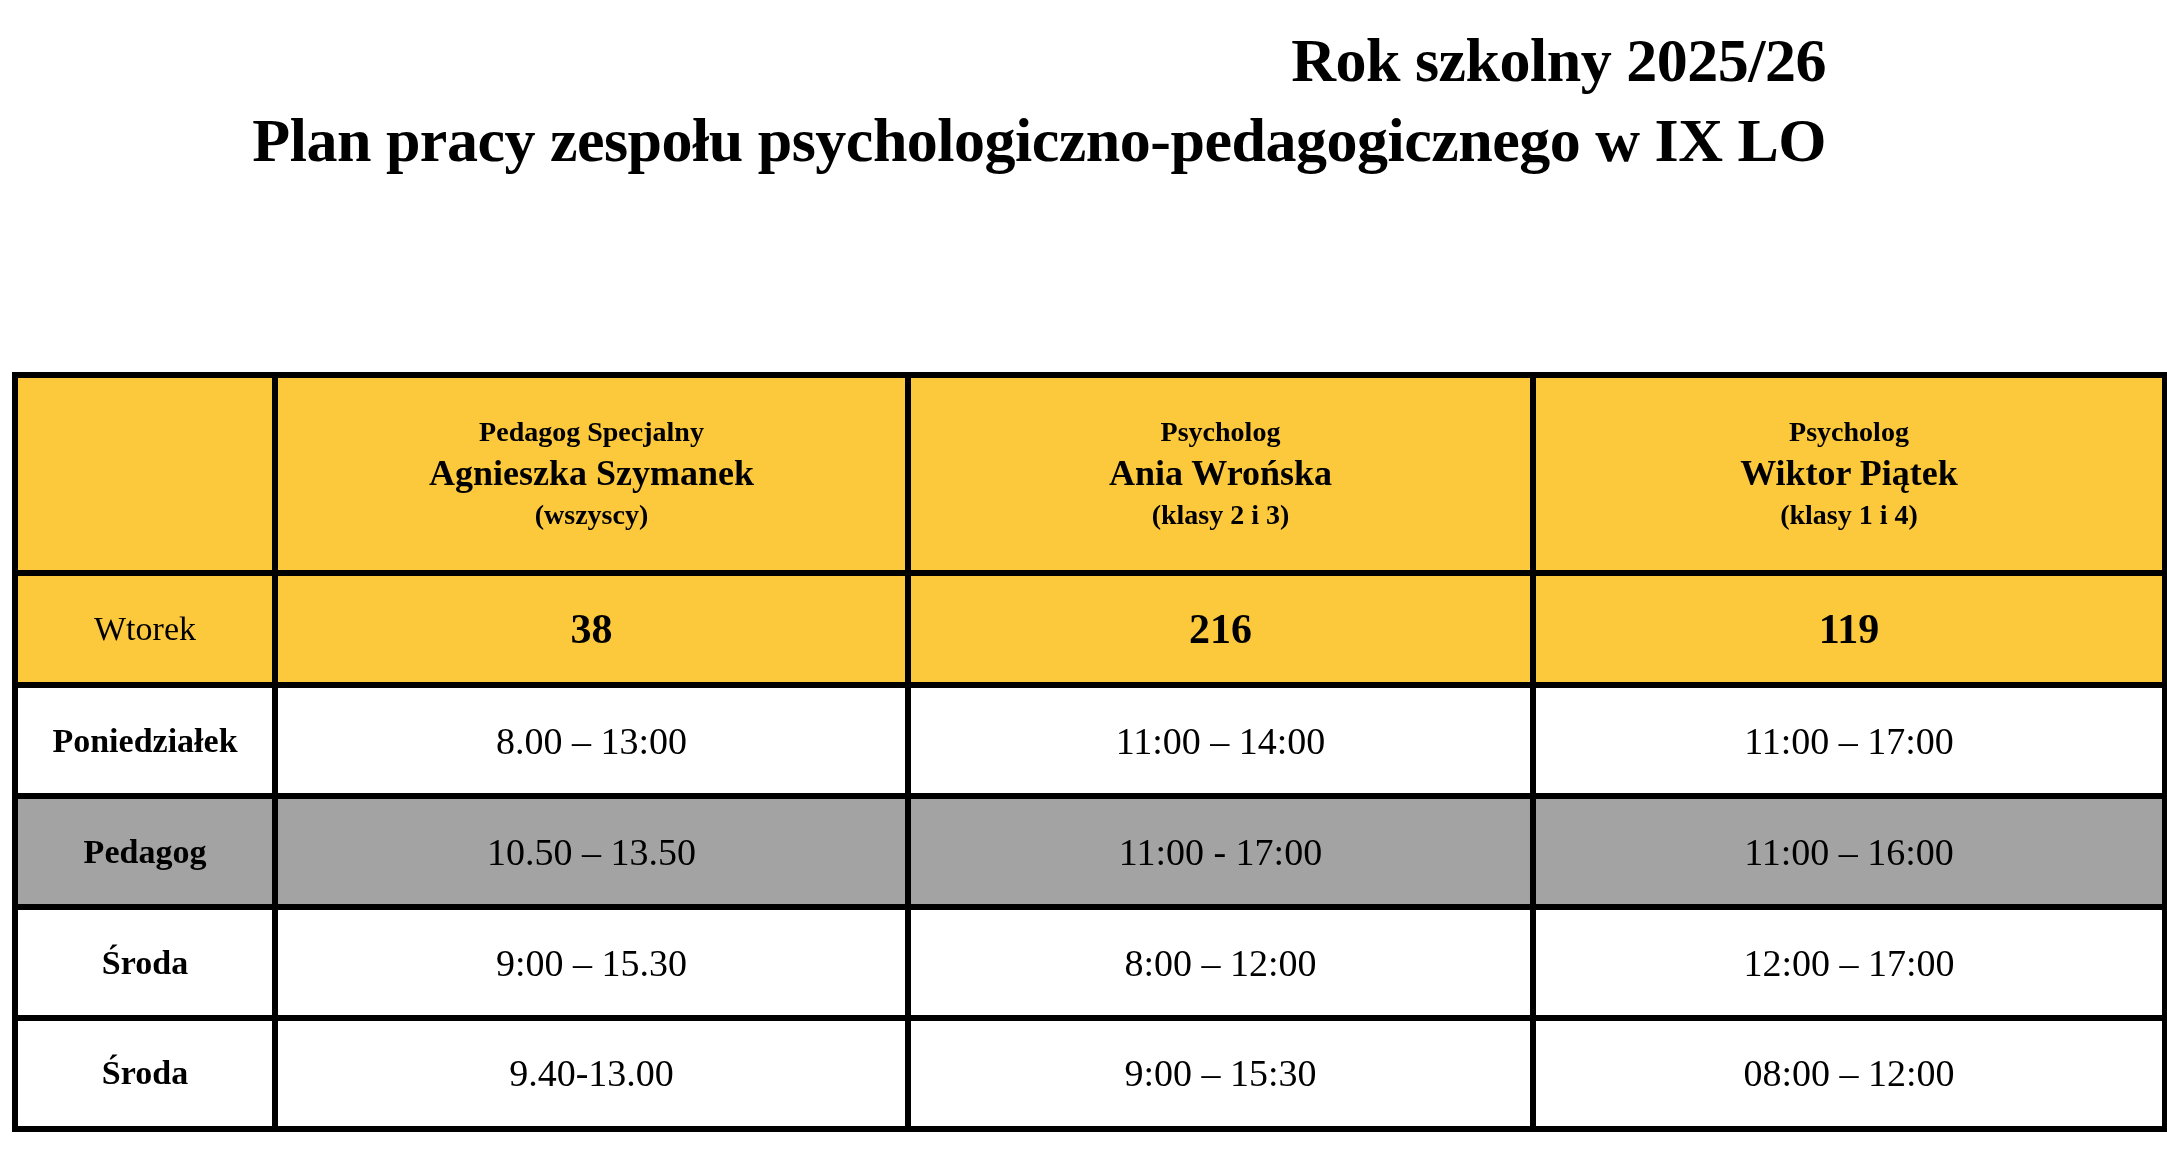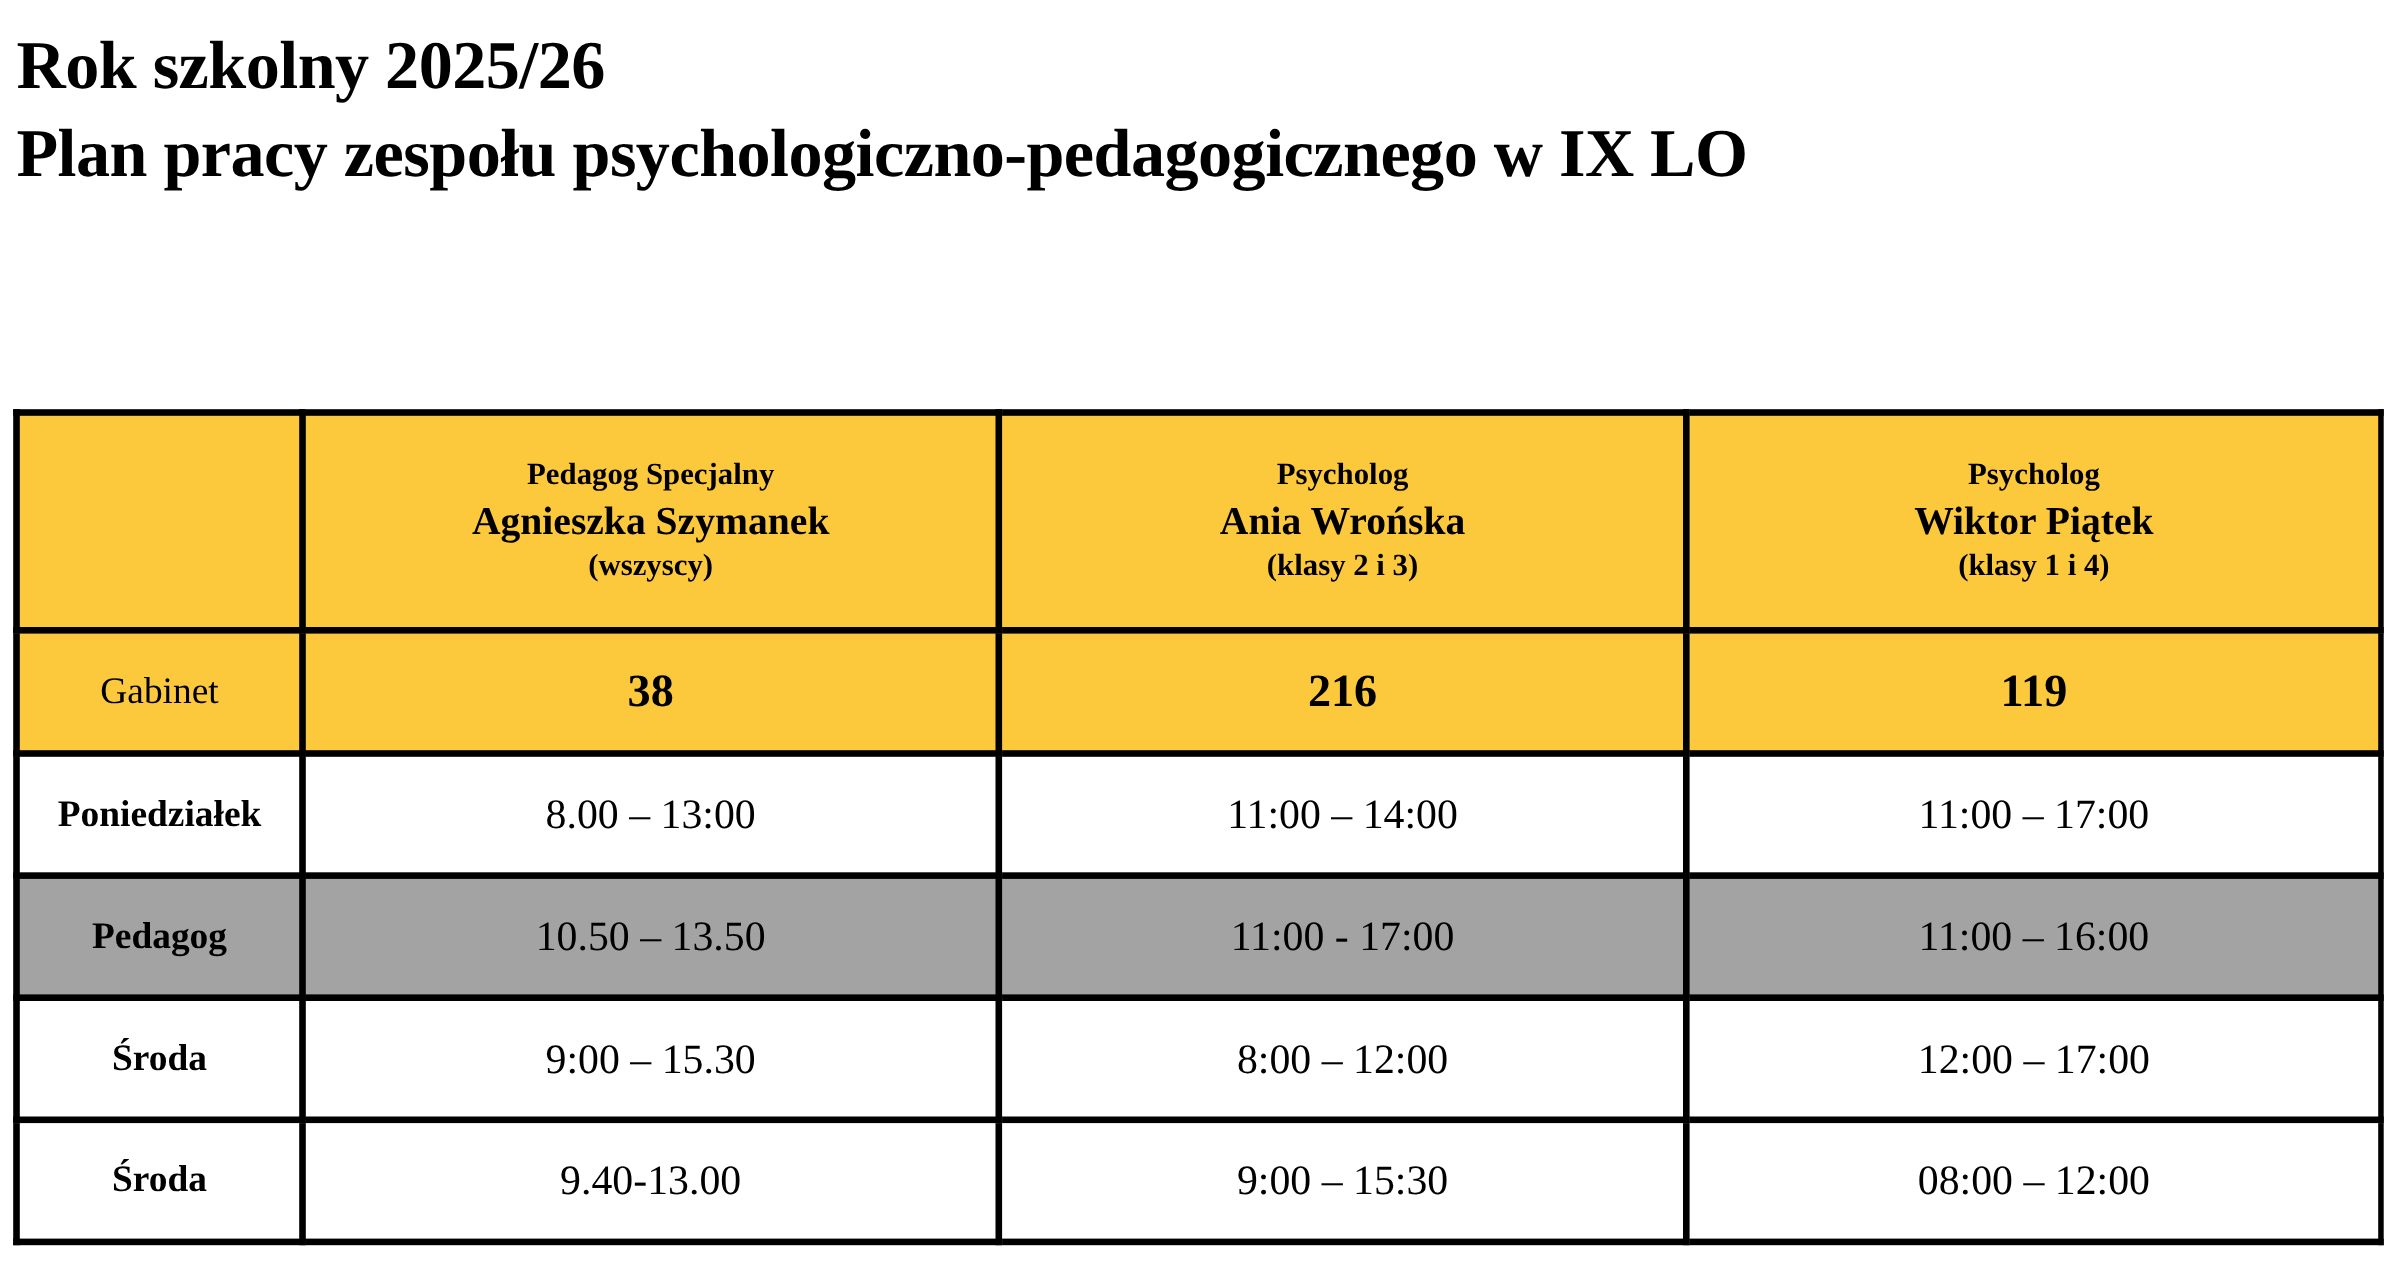--- a/index.html
+++ b/index.html
@@ -1,19 +1,19 @@
 <!DOCTYPE html>
 <html><head>
 <meta charset="utf-8">
 <style>
   html, body { margin: 0; padding: 0; background: #ffffff; }
   body { width: 2167px; height: 1153px; position: relative; overflow: hidden;
          font-family: "Liberation Serif", "DejaVu Serif", serif; color: #000; }
-  .title { position: absolute; left: 0; width: 1826px; text-align: left; font-weight: bold;
-           font-size: 62px; line-height: 72px; letter-spacing: -0.5px; padding-left: 15px; }
+  .title { position: absolute; left: 0; width: 1826px; text-align: right; font-weight: bold;
+           font-size: 62px; line-height: 72px; letter-spacing: -0.5px; }
   .title.l1 { top: 24px; }
   .title.l2 { top: 104px; }
   table.sched { position: absolute; left: 12px; top: 372px; width: 2150px; height: 760px;
                 border-collapse: collapse; table-layout: fixed; }
   table.sched td { border: 6px solid #000; text-align: center; vertical-align: middle; padding: 0; }
   .c0 { width: 260px; }
   .c1 { width: 633px; }
   .c2 { width: 625px; }
   .c3 { width: 632px; }
   tr.hdr td { background: #fcc83c; height: 160px; }
@@ -56,21 +56,21 @@
       <span class="pname">Ania Wrońska</span>
       <span class="scope">(klasy 2 i 3)</span>
     </td>
     <td>
       <span class="role">Psycholog</span>
       <span class="pname">Wiktor Piątek</span>
       <span class="scope">(klasy 1 i 4)</span>
     </td>
   </tr>
   <tr class="gab">
-    <td class="gablabel">Gabinet</td>
+    <td class="gablabel">Wtorek</td>
     <td class="room">38</td>
     <td class="room">216</td>
     <td class="room">119</td>
   </tr>
   <tr class="white d1">
     <td class="day">Poniedziałek</td>
     <td>
           <span class="time">8.00 – 13:00</span>
         </td>
     <td>

